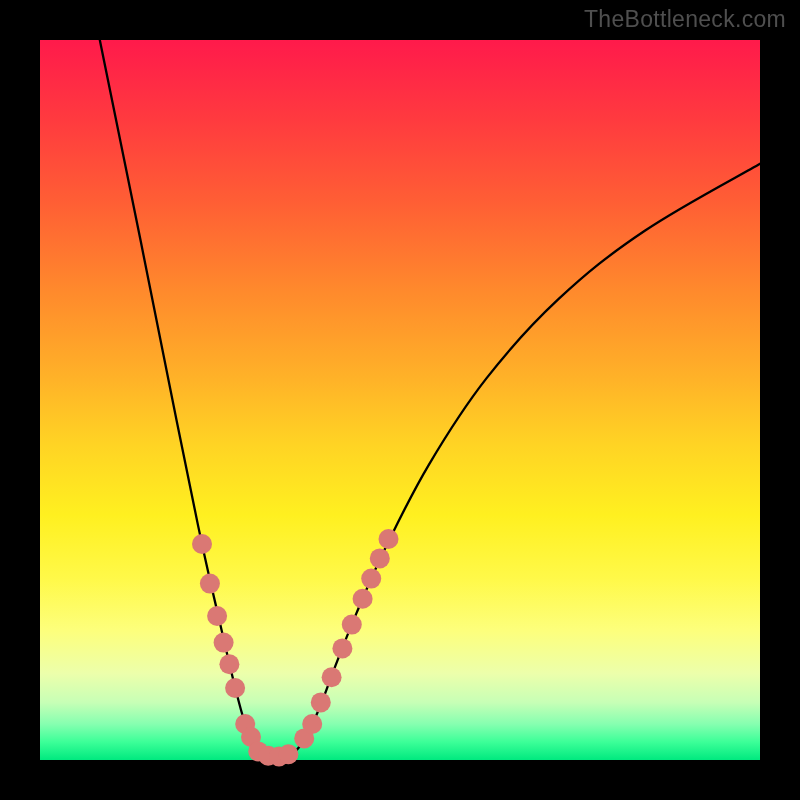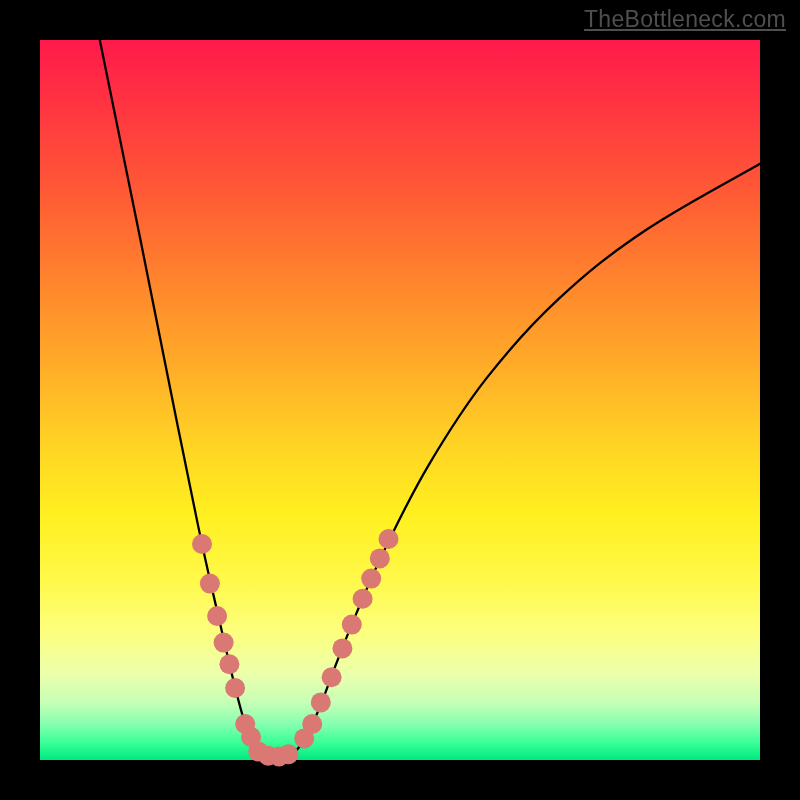--- a/index.html
+++ b/index.html
@@ -19,21 +19,20 @@
   }
   .watermark {
     position: absolute;
     top: 6px;
     right: 14px;
     color: #4f4f4f;
     font-size: 23px;
     letter-spacing: 0.3px;
     font-weight: 400;
     z-index: 10;
-    text-decoration: underline;
   }
   .plot-area {
     position: absolute;
     left: 40px;
     top: 40px;
     width: 720px;
     height: 720px;
     background: linear-gradient(to bottom,
       #ff1a4b 0%,
       #ff3a3f 11%,

